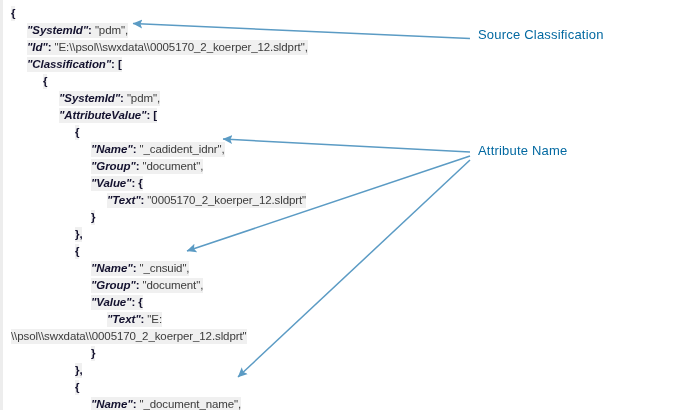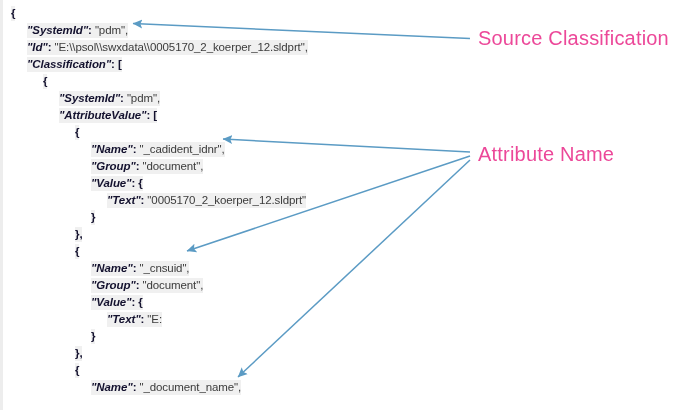--- a/index.html
+++ b/index.html
@@ -72,22 +72,22 @@
     left: 0;
     top: 0;
     width: 675px;
     height: 410px;
     pointer-events: none;
   }
 
   .anno-label {
     position: absolute;
     font-family: "Liberation Sans", sans-serif;
-    font-size: 20px;
-    color: #ec4899;
+    font-size: 13px;
+    color: #0369a1;
     white-space: nowrap;
     letter-spacing: 0.2px;
   }
   #label-source-classification {
     left: 478px;
     top: 27px;
   }
   #label-attribute-name {
     left: 478px;
     top: 143px;
@@ -111,20 +111,21 @@
       <div class="code-line" style="padding-left: 88px;"><span class="seg"><span class="k">"Group"</span><span class="p">: </span><span class="v">"document",</span></span></div>
       <div class="code-line" style="padding-left: 88px;"><span class="seg"><span class="k">"Value"</span><span class="p">: {</span></span></div>
       <div class="code-line" style="padding-left: 104px;"><span class="seg"><span class="k">"Text"</span><span class="p">: </span><span class="v">"0005170_2_koerper_12.sldprt"</span></span></div>
       <div class="code-line" style="padding-left: 88px;"><span class="seg"><span class="p">}</span></span></div>
       <div class="code-line" style="padding-left: 72px;"><span class="seg"><span class="p">},</span></span></div>
       <div class="code-line" style="padding-left: 72px;"><span class="seg"><span class="p">{</span></span></div>
       <div class="code-line" style="padding-left: 88px;"><span class="seg"><span class="k">"Name"</span><span class="p">: </span><span class="v">"_cnsuid",</span></span></div>
       <div class="code-line" style="padding-left: 88px;"><span class="seg"><span class="k">"Group"</span><span class="p">: </span><span class="v">"document",</span></span></div>
       <div class="code-line" style="padding-left: 88px;"><span class="seg"><span class="k">"Value"</span><span class="p">: {</span></span></div>
       <div class="code-line" style="padding-left: 104px;"><span class="seg"><span class="k">"Text"</span><span class="p">: </span><span class="v">"E:</span></span></div>
+      <div class="code-line" style="padding-left: 8px;"><span class="seg"><span class="v">\\psol\\swxdata\\0005170_2_koerper_12.sldprt"</span></span></div>
       <div class="code-line" style="padding-left: 88px;"><span class="seg"><span class="p">}</span></span></div>
       <div class="code-line" style="padding-left: 72px;"><span class="seg"><span class="p">},</span></span></div>
       <div class="code-line" style="padding-left: 72px;"><span class="seg"><span class="p">{</span></span></div>
       <div class="code-line" style="padding-left: 88px;"><span class="seg"><span class="k">"Name"</span><span class="p">: </span><span class="v">"_document_name",</span></span></div>
     </div>
 </div>
 
 <svg id="annotation-layer" viewBox="0 0 675 410" width="675" height="410" xmlns="http://www.w3.org/2000/svg">
   <defs>
     <marker id="arrowhead" markerWidth="7" markerHeight="7" refX="6.2" refY="3.2" orient="auto" markerUnits="strokeWidth">

